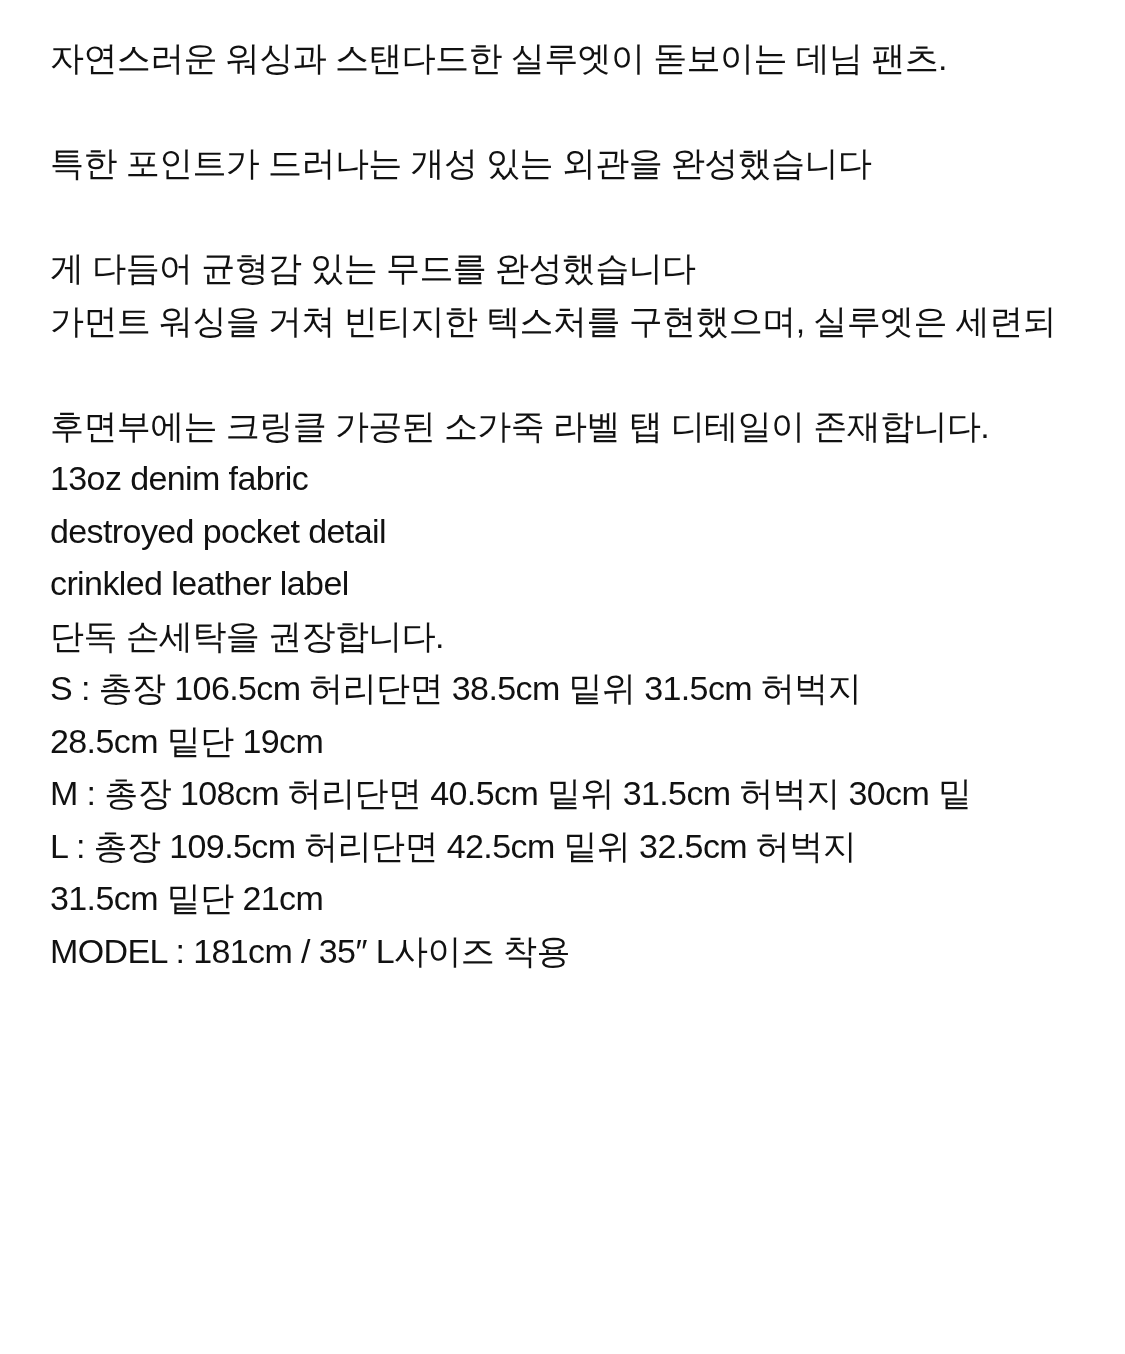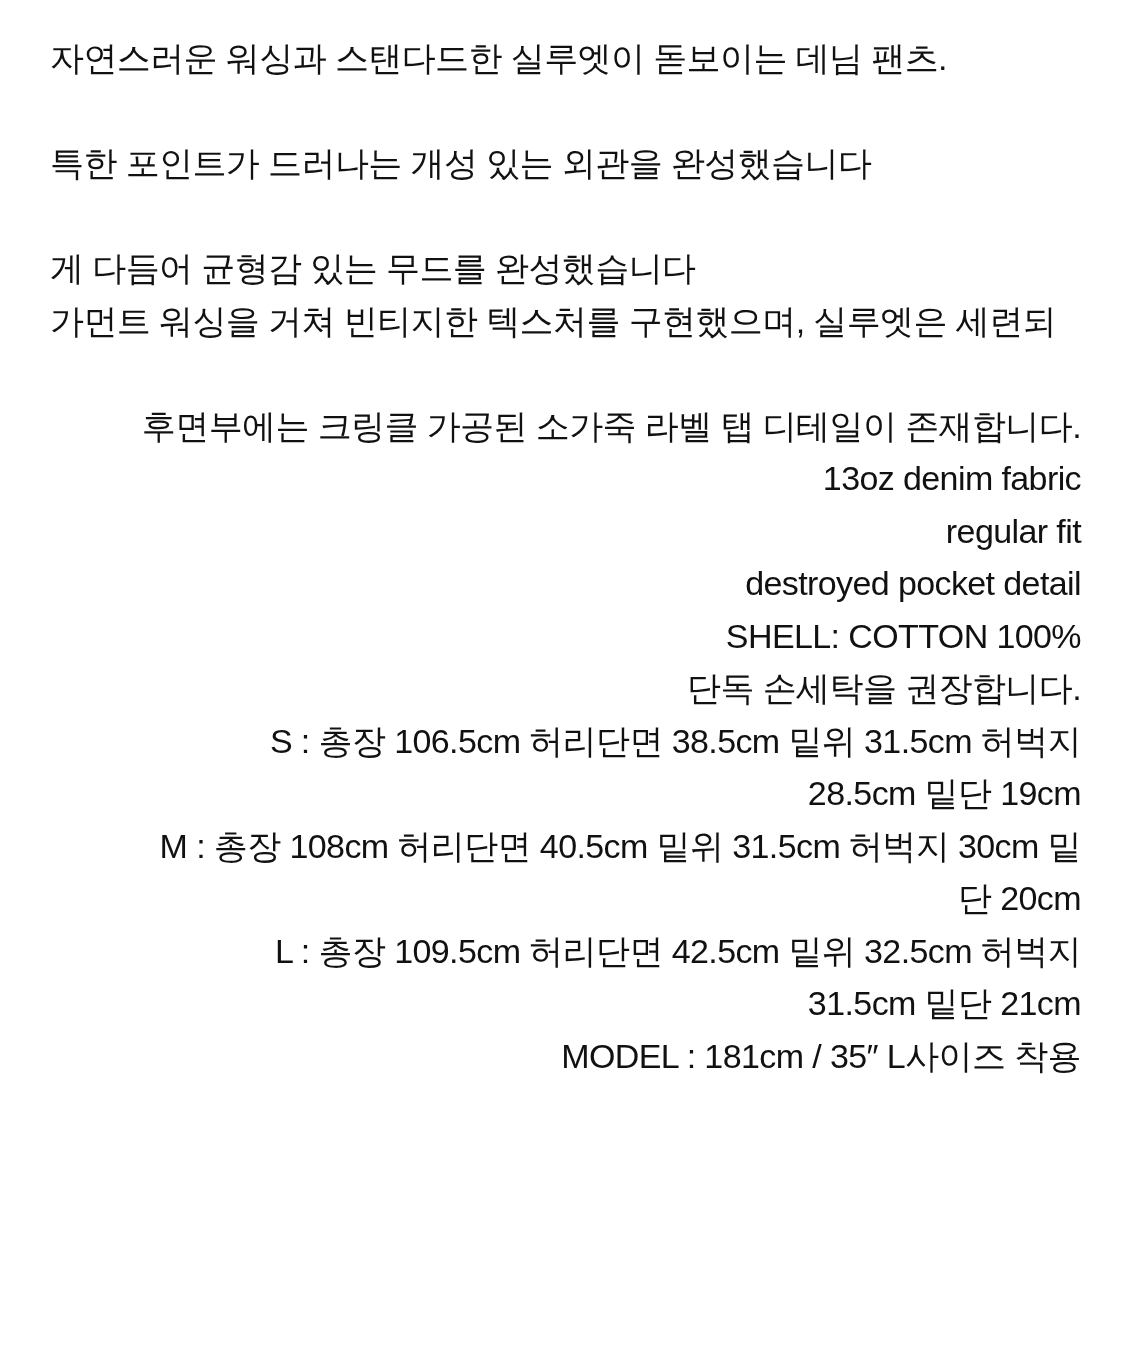--- a/index.html
+++ b/index.html
@@ -19,21 +19,20 @@
       line-height: 52.5px;
       color: #111111;
       letter-spacing: -0.6px;
       overflow: hidden;
     }
     .para {
       margin: 0 0 52.5px 0;
     }
     .para:last-child {
       margin-bottom: 0;
-      text-align: right;
     }
     .line {
       min-height: 52.5px;
     }
   </style>
 </head>
 <body>
 
 <div class="page">
 
@@ -46,26 +45,24 @@
   </div>
 
   <div class="para">
     <div class="line">게 다듬어 균형감 있는 무드를 완성했습니다</div>
     <div class="line">가먼트 워싱을 거쳐 빈티지한 텍스처를 구현했으며, 실루엣은 세련되</div>
   </div>
 
   <div class="para">
     <div class="line">후면부에는 크링클 가공된 소가죽 라벨 탭 디테일이 존재합니다.</div>
     <div class="line">13oz denim fabric</div>
-    <div class="line">regular fit</div>
     <div class="line">destroyed pocket detail</div>
-    <div class="line">SHELL: COTTON 100%</div>
+    <div class="line">crinkled leather label</div>
     <div class="line">단독 손세탁을 권장합니다.</div>
     <div class="line">S : 총장 106.5cm 허리단면 38.5cm 밑위 31.5cm 허벅지</div>
     <div class="line">28.5cm 밑단 19cm</div>
     <div class="line">M : 총장 108cm 허리단면 40.5cm 밑위 31.5cm 허벅지 30cm 밑</div>
-    <div class="line">단 20cm</div>
     <div class="line">L : 총장 109.5cm 허리단면 42.5cm 밑위 32.5cm 허벅지</div>
     <div class="line">31.5cm 밑단 21cm</div>
     <div class="line">MODEL : 181cm / 35″ L사이즈 착용</div>
   </div>
 
 </div>
 
 </body></html>

